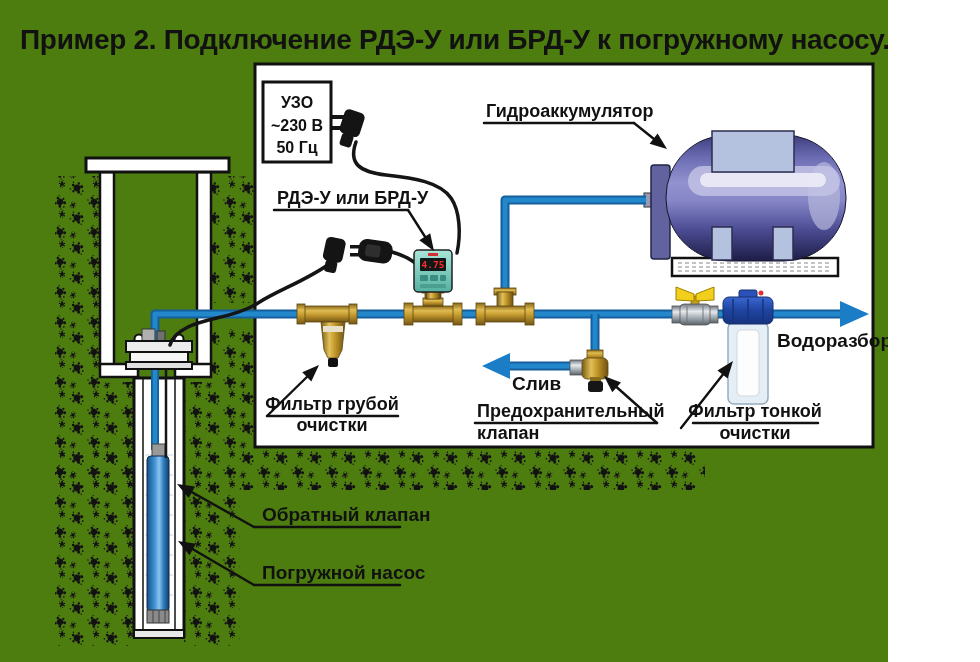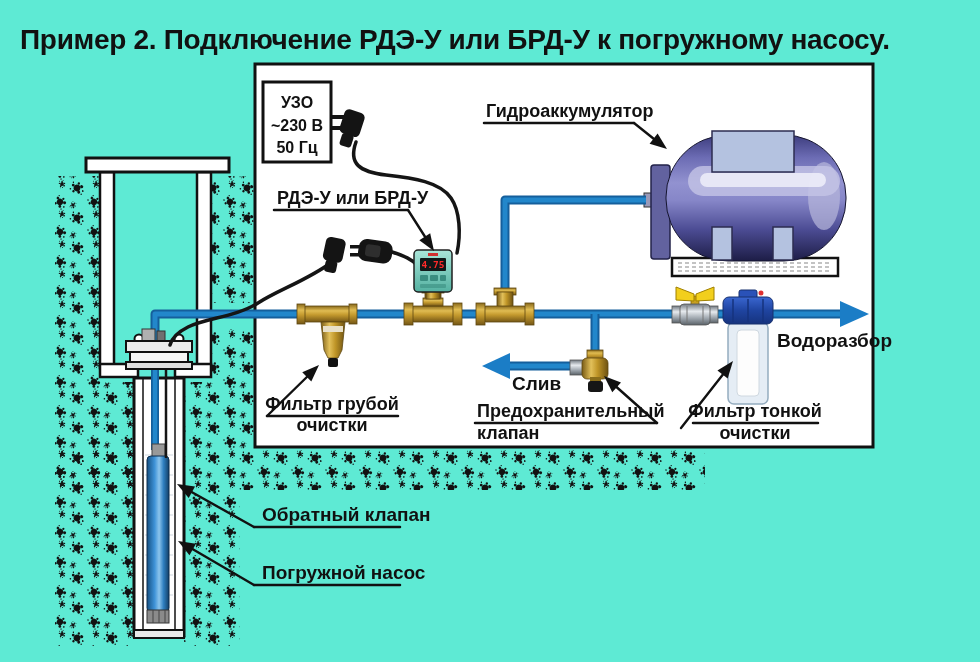--- a/index.html
+++ b/index.html
@@ -1,16 +1,16 @@
 <!DOCTYPE html>
 <html><head>
 <meta charset="utf-8">
 <style>
   html,body{margin:0;padding:0;background:#fff;}
-  .stage{position:relative;width:980px;height:662px;background:#5eead4;overflow:hidden;}
+  .stage{position:relative;width:888px;height:662px;background:#4d7c0f;overflow:hidden;}
   svg{display:block;}
   svg text{font-family:"Liberation Sans","DejaVu Sans",sans-serif;font-weight:700;fill:#111;}
   .title-text{font-size:28px;letter-spacing:-0.3px;}
   .lbl{font-size:18px;}
   .lbl-lg{font-size:19px;}
   .uzo-t{font-size:16px;text-anchor:middle;}
   .screen-t{font-family:"DejaVu Sans Mono",monospace;font-size:9.5px;fill:#ff2a2a;text-anchor:middle;font-weight:700;}
 </style>
 </head>
 <body>

